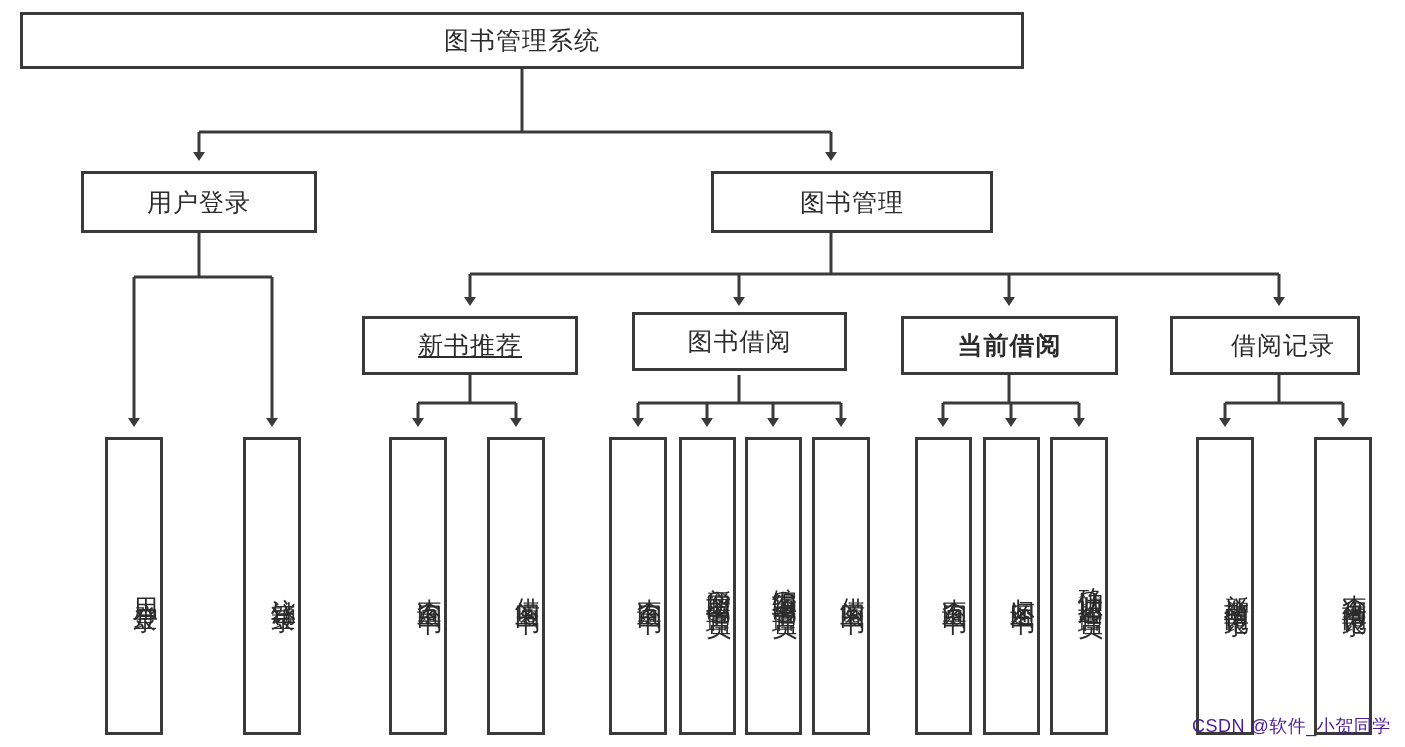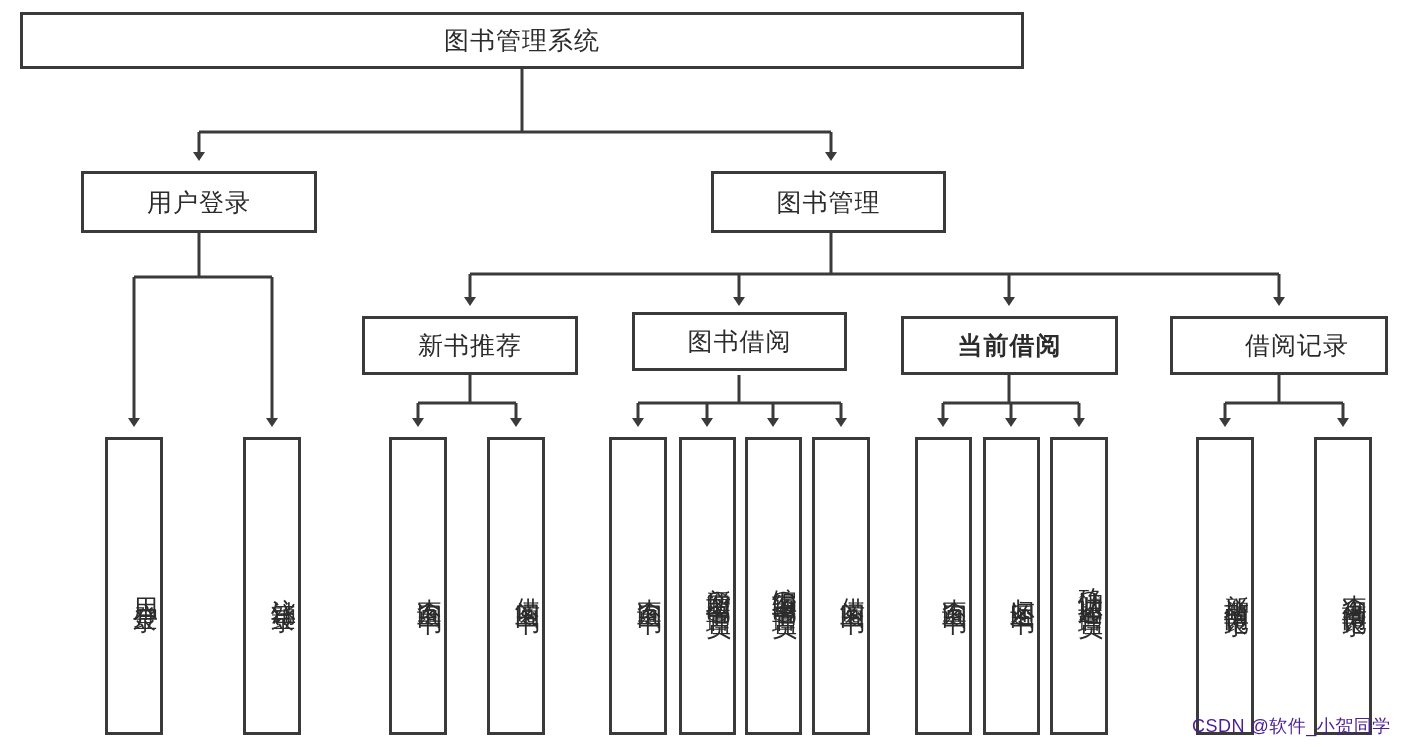--- a/index.html
+++ b/index.html
@@ -123,34 +123,34 @@
     </g>
   </svg>
 
   <div class="node node-root" style="left:20px; top:12px; width:1004px; height:57px;">
     <span>图书管理系统</span>
   </div>
 
   <div class="node node-h" style="left:81px; top:171px; width:236px; height:62px;">
     <span>用户登录</span>
   </div>
-  <div class="node node-h" style="left:711px; top:171px; width:235px; height:62px;">
+  <div class="node node-h" style="left:711px; top:171px; width:282px; height:62px;">
     <span>图书管理</span>
   </div>
 
-  <div class="node node-h" style="left:362px; top:316px; width:216px; height:59px;">
+  <div class="node node-h" style="left:362px; top:316px; width:216px; height:59px;text-decoration:underline;">
     <span>新书推荐</span>
   </div>
   <div class="node node-h" style="left:632px; top:312px; width:215px; height:59px;">
     <span>图书借阅</span>
   </div>
   <div class="node node-h" style="left:901px; top:316px; width:217px; height:59px;font-weight:bold;">
     <span>当前借阅</span>
   </div>
-  <div class="node node-h" style="left:1170px; top:316px; width:218px; height:59px;padding-left:36px;">
+  <div class="node node-h" style="left:1170px; top:316px; width:190px; height:59px;padding-left:36px;">
     <span>借阅记录</span>
   </div>
 
   <div class="node node-v" style="left:105px; top:437px; width:58px; height:298px;">
     <span class="vtext">用户登录</span>
   </div>
   <div class="node node-v" style="left:243px; top:437px; width:58px; height:298px;">
     <span class="vtext">注销登录</span>
   </div>
 

